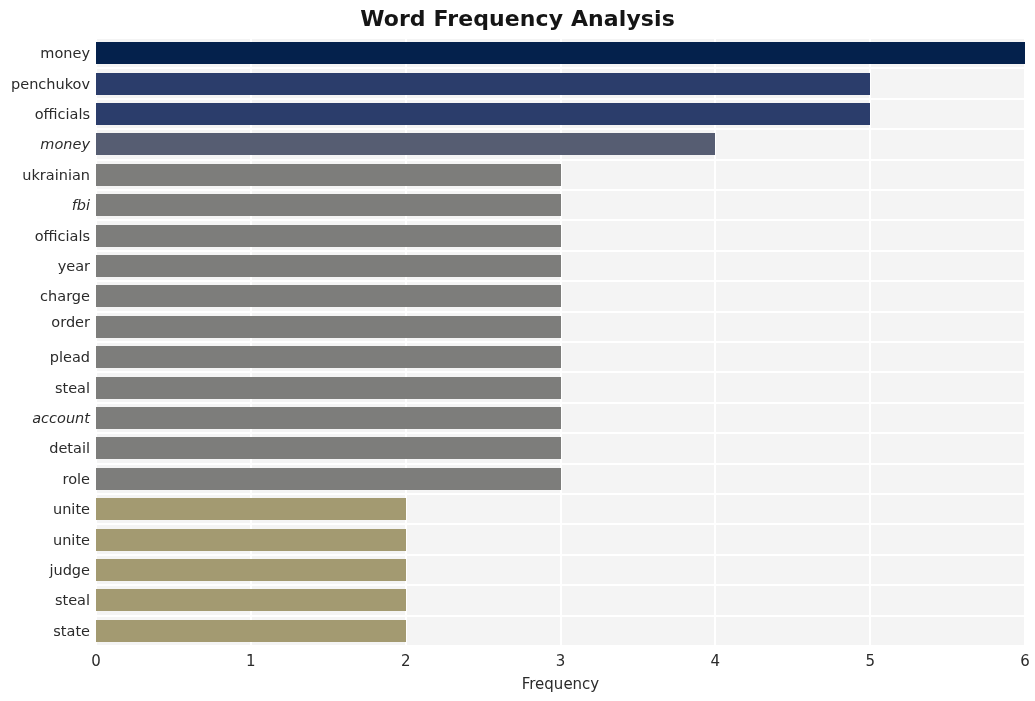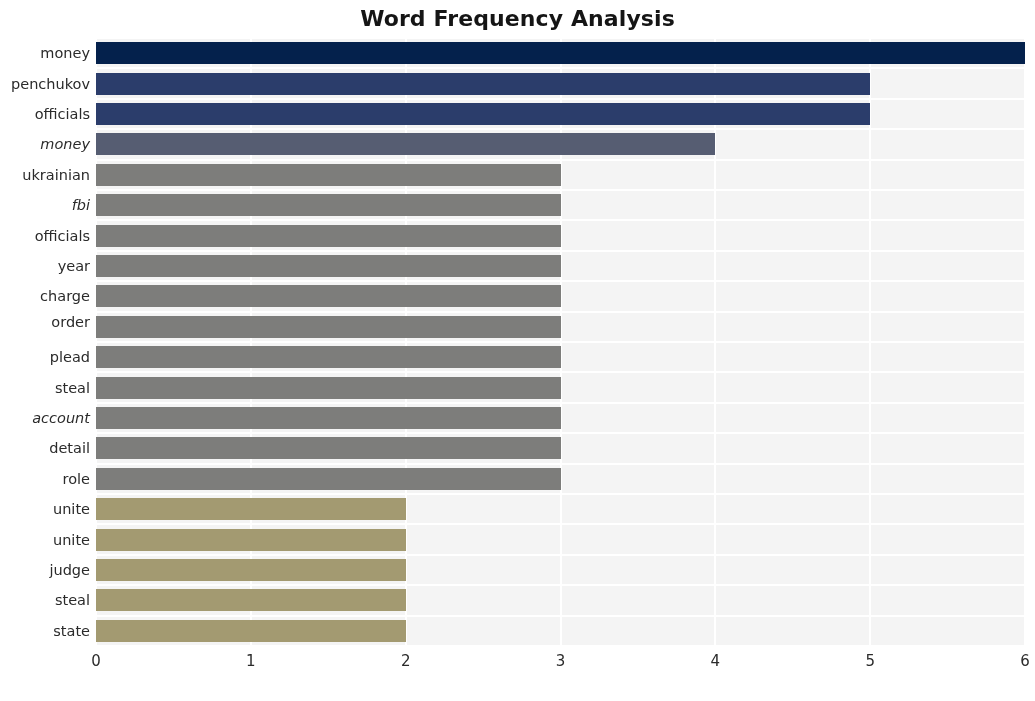--- a/index.html
+++ b/index.html
@@ -188,14 +188,15 @@
   <div id="x-labels">
       <div class="xtick" style="left: 96px;">0</div>
       <div class="xtick" style="left: 250.833px;">1</div>
       <div class="xtick" style="left: 405.667px;">2</div>
       <div class="xtick" style="left: 560.5px;">3</div>
       <div class="xtick" style="left: 715.333px;">4</div>
       <div class="xtick" style="left: 870.167px;">5</div>
       <div class="xtick" style="left: 1025px;">6</div>
     </div>
 
+  <div id="x-axis-label">Frequency</div>
 
 </div>
 
 </body></html>

